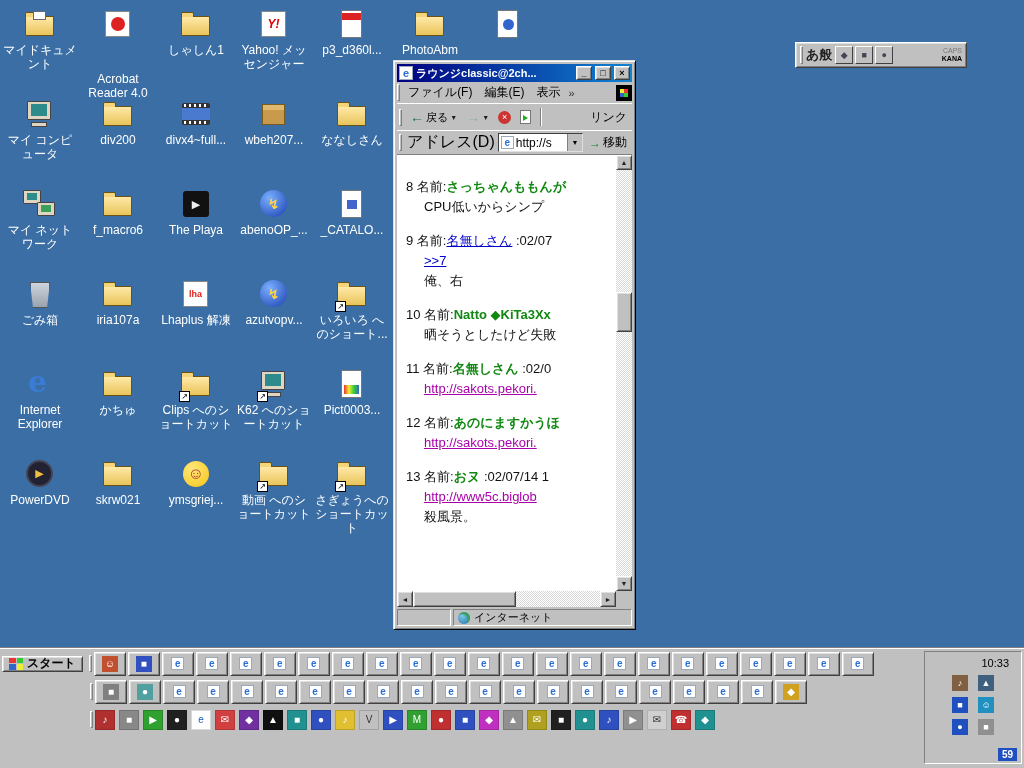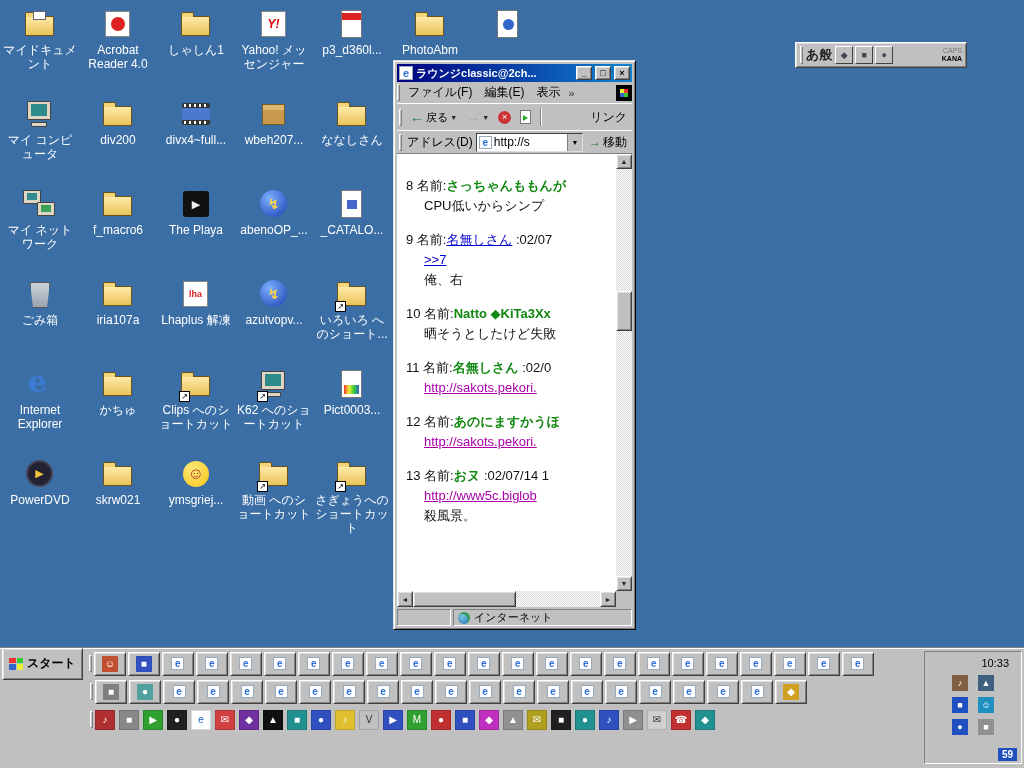--- a/index.html
+++ b/index.html
@@ -78,21 +78,21 @@
   .tbtn{display:flex;align-items:center;gap:2px;padding:2px 3px;font-size:11px;white-space:nowrap;}
   .back-arrow{color:#177245;font-weight:bold;font-size:14px;line-height:12px;}
   .fwd-arrow{color:#8fae9e;font-weight:bold;font-size:14px;line-height:12px;}
   .dd{font-size:7px;color:#222;}
   .stop-ic{width:13px;height:13px;border-radius:50%;background:#c33;color:#fff;font-size:9px;line-height:13px;text-align:center;display:inline-block;}
   .refresh-ic{width:11px;height:14px;background:#fff;border:1px solid #777;position:relative;display:inline-block;}
   .refresh-ic::before{content:"";position:absolute;left:2px;top:4px;border:3px solid transparent;border-left:5px solid #2a2;}
   .vsep{width:2px;height:18px;border-left:1px solid #808080;border-right:1px solid #fff;margin:0 3px;}
   .links-label{margin-left:auto;font-size:12px;padding-right:3px;}
   .addrbar{flex:0 0 23px;display:flex;align-items:center;gap:3px;padding:1px 2px;border-top:1px solid #fff;}
-  .addr-label{font-size:12px;white-space:nowrap;}
+  .addr-label{font-size:16px;white-space:nowrap;}
   .combo{flex:1;height:19px;background:#fff;display:flex;align-items:center;padding-left:2px;gap:2px;min-width:0;border-color:#404040 #dfdfdf #dfdfdf #404040;}
   .mini-e{width:13px;height:13px;background:#fff;border:1px solid #9ab;color:#2a6fd6;font-weight:bold;font-size:10px;line-height:11px;text-align:center;flex:0 0 13px;}
   .addr-text{font-size:12px;overflow:hidden;white-space:nowrap;flex:1;}
   .combo-drop{width:15px;align-self:stretch;background:var(--chrome);border-left:1px solid #808080;font-size:7px;display:flex;align-items:center;justify-content:center;flex:0 0 15px;}
   .go-btn{display:flex;align-items:center;gap:2px;font-size:12px;padding:1px 3px;white-space:nowrap;}
   .go-arrow{color:#1a7f3c;font-weight:bold;}
 
   .client{flex:1;display:flex;min-height:0;border-top:1px solid #808080;}
   .content{flex:1;background:#fff;overflow:hidden;padding:22px 2px 0 9px;}
   .dither{background-color:#d8d8d8;background-image:linear-gradient(45deg,#fff 25%,transparent 25%,transparent 75%,#fff 75%),linear-gradient(45deg,#fff 25%,transparent 25%,transparent 75%,#fff 75%);background-size:2px 2px;background-position:0 0,1px 1px;}
@@ -118,21 +118,21 @@
   .pname.bluelink{color:var(--blue);text-decoration:underline;}
   .pdate{color:#111;}
   .post-line{padding-left:18px;white-space:nowrap;}
   .plink.blue{color:var(--blue);text-decoration:underline;}
   .plink.purple{color:var(--purple);text-decoration:underline;}
 
   
   .taskbar{position:absolute;left:0;right:0;bottom:0;height:120px;background:var(--chrome);border-top:1px solid #fff;box-shadow:0 -1px 0 #808080;padding:2px 2px 0 2px;}
   .tb-row{height:25px;display:flex;align-items:center;margin-bottom:3px;}
   .tb-row.r2,.tb-row.r3{margin-left:88px;}
-  .start{height:32px;display:flex;align-items:center;gap:4px;padding:0 6px;font-weight:bold;font-size:12px;margin-right:6px;}
+  .start{height:16px;display:flex;align-items:center;gap:4px;padding:0 6px;font-weight:bold;font-size:12px;margin-right:6px;}
   .flag{width:14px;height:12px;display:grid;grid-template-columns:1fr 1fr;grid-template-rows:1fr 1fr;gap:1px;}
   .flag i:nth-child(1){background:#e33;}.flag i:nth-child(2){background:#3c3;}
   .flag i:nth-child(3){background:#36c;}.flag i:nth-child(4){background:#ee3;}
   .tb-btns{display:flex;align-items:center;gap:2px;}
   .tb-btn{width:32px;height:24px;display:flex;align-items:center;justify-content:center;flex:0 0 32px;}
   .tb-glyph{width:16px;height:16px;font-size:10px;color:#fff;display:flex;align-items:center;justify-content:center;}
   .ql{width:20px;height:20px;margin-right:2px;display:flex;align-items:center;justify-content:center;font-size:10px;color:#fff;border:1px solid rgba(0,0,0,.15);flex:0 0 20px;}
   .tray{position:absolute;right:2px;top:2px;bottom:4px;width:98px;padding:2px 4px;display:flex;flex-direction:column;align-items:center;}
   .clock{font-size:11px;align-self:flex-end;padding:3px 8px 6px 0;}
   .tray-icons{display:grid;grid-template-columns:16px 16px;gap:6px 10px;}
@@ -181,21 +181,21 @@
         <span class="bige">e</span>
       </div>
       <div class="desk-label">Internet Explorer</div>
     </div>
     <div class="desk-icon" style="left: 2px; top: 458px;">
       <div class="ic">
         <i class="pdvd">▶</i>
       </div>
       <div class="desk-label">PowerDVD</div>
     </div>
-    <div class="desk-icon" style="left: 80px; top: 8px;">
+    <div class="desk-icon" style="left: 80px; top: 8px; gap: 29px;">
       <div class="ic">
         <i class="whitebox">
           <i class="reddot"></i>
         </i>
       </div>
       <div class="desk-label">Acrobat Reader 4.0</div>
     </div>
     <div class="desk-icon" style="left: 80px; top: 98px;">
       <div class="ic">
         <i class="fold"></i>

